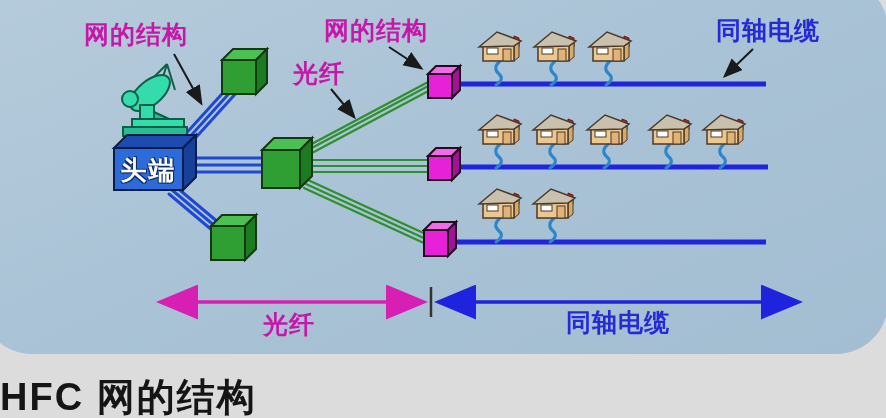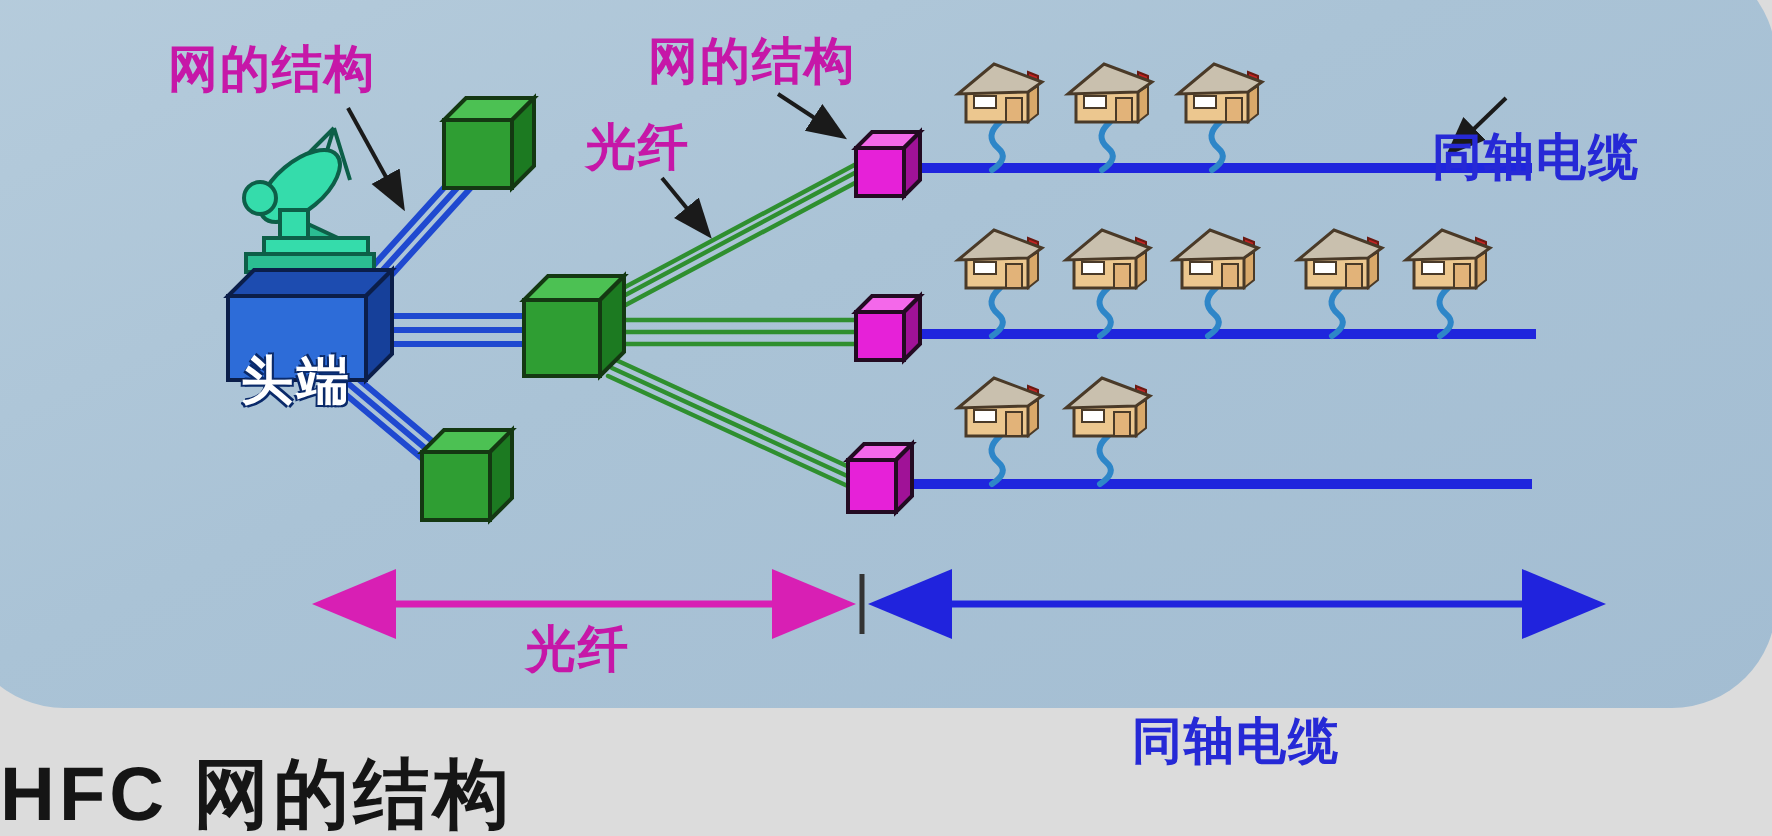--- a/index.html
+++ b/index.html
@@ -11,25 +11,24 @@
   }
   .stage{position:relative;width:886px;height:418px;}
   .panel{
     position:absolute;left:-20px;top:-22px;width:908px;height:376px;
     border-radius:52px;
     background:linear-gradient(155deg,#b6ccdc 0%,#aac3d6 45%,#a3bdd2 100%);
   }
   svg.diagram{position:absolute;left:0;top:0;}
   .lbl{position:absolute;font-weight:bold;white-space:nowrap;letter-spacing:1px;}
   .lbl-magenta{color:#c617a8;font-size:25px;}
-  .lbl-blue{color:#2629d6;font-size:25px;margin-top:48px;}
+  .lbl-blue{color:#2629d6;font-size:25px;}
   .lbl-headend{
     color:#ffffff;font-size:26px;text-align:center;width:69px;letter-spacing:2px;
     text-shadow:1px 1px 0 #0a2a6a,-1px 1px 0 #0a2a6a,1px -1px 0 #0a2a6a;
-    margin-top:20px;
   }
   .title{
     position:absolute;left:0;top:372px;width:100%;text-align:left;
     font-size:38px;font-weight:bold;color:#151515;letter-spacing:2px;
   }
 </style>
 </head>
 <body>
 
 <div class="stage">

